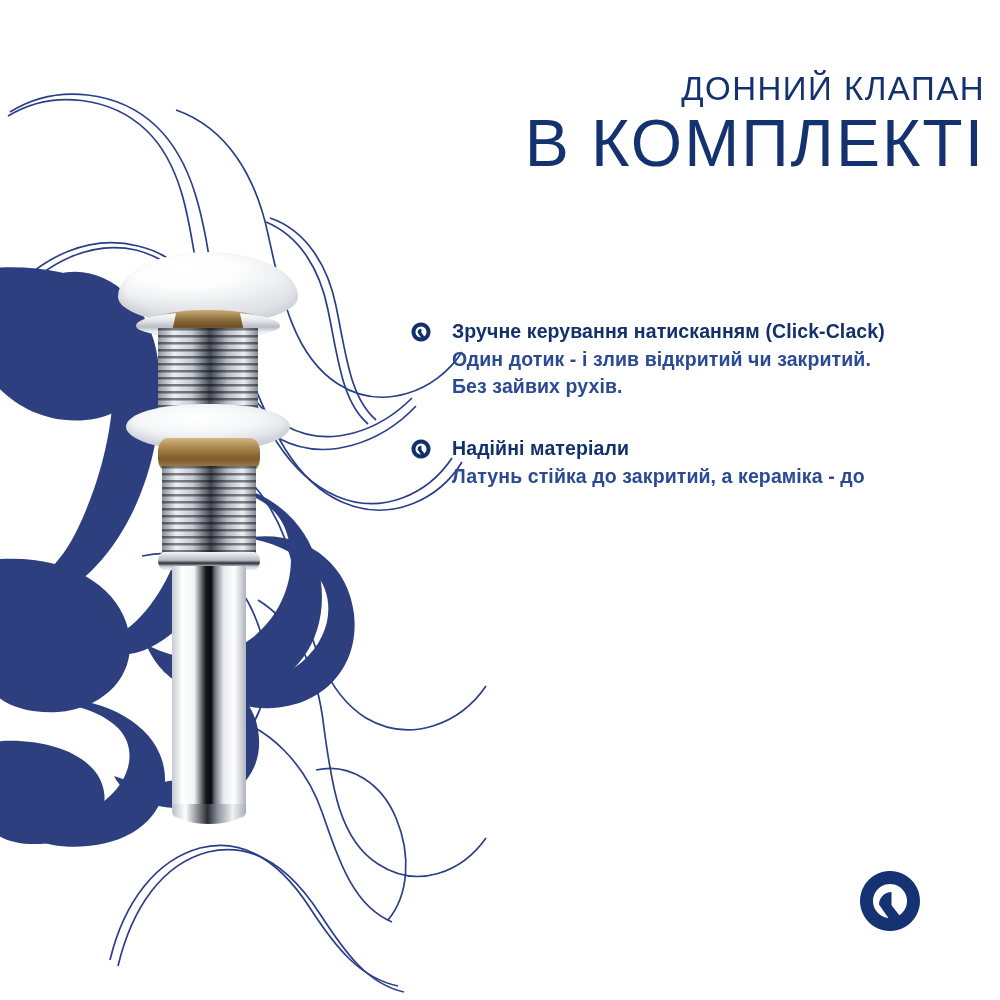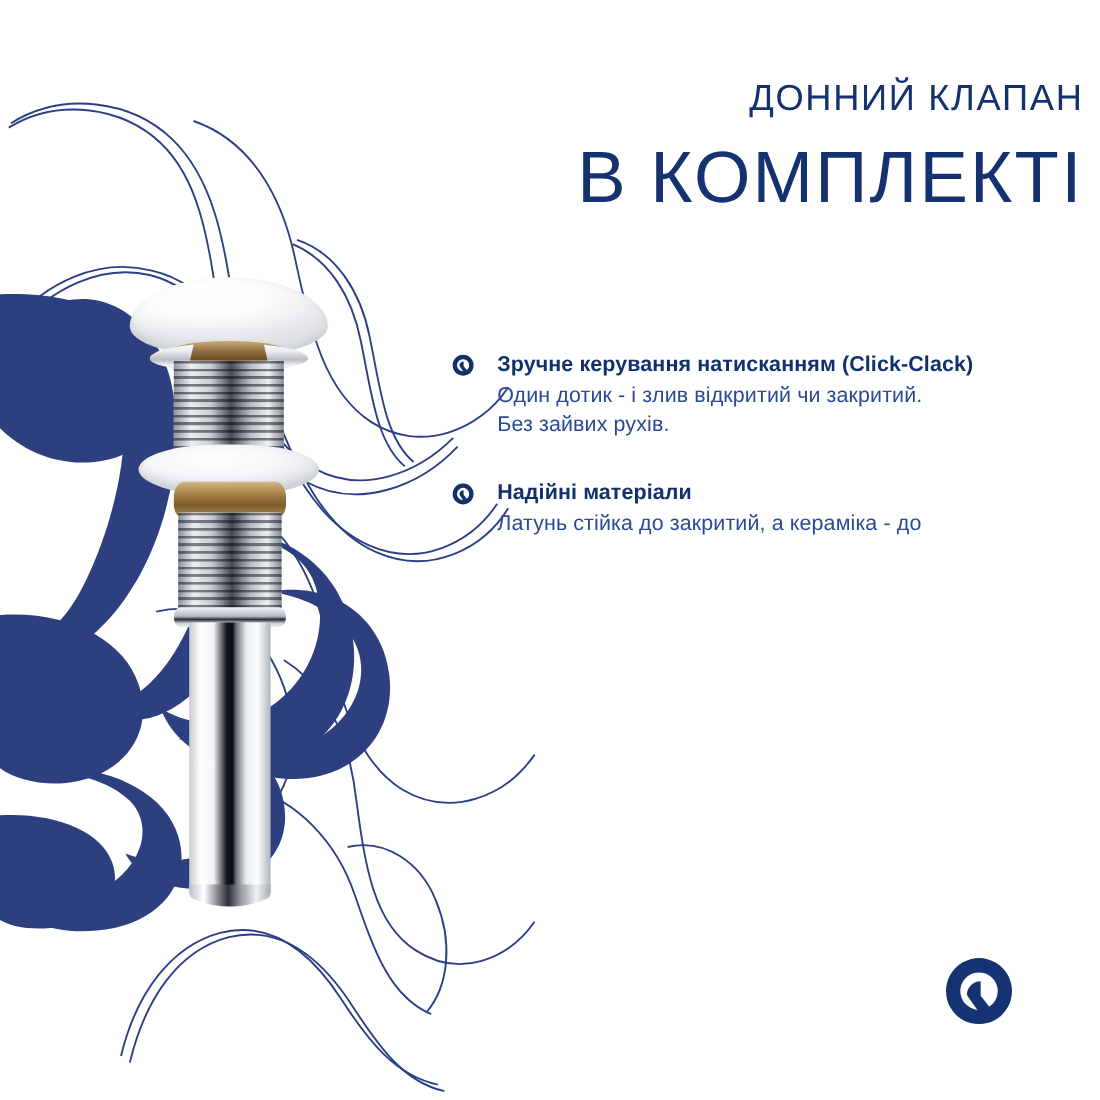--- a/index.html
+++ b/index.html
@@ -160,21 +160,21 @@
     color: #14326f;
     line-height: 1;
     white-space: nowrap;
   }
   .headline-large {
     font-size: 66px;
     letter-spacing: 2px;
     font-weight: 400;
     color: #14326f;
     line-height: 1.12;
-    margin-top: 20px;
+    margin-top: 2px;
     white-space: nowrap;
   }
 
   .features {
     position: absolute;
     left: 410px;
     top: 318px;
     width: 545px;
   }
   .feature {
@@ -195,21 +195,21 @@
   }
   .feature-title {
     font-size: 19.5px;
     font-weight: bold;
     color: #12306b;
     line-height: 1.42;
     letter-spacing: 0.1px;
   }
   .feature-desc {
     font-size: 19.5px;
-    font-weight: 400;
+    font-weight: 700;
     color: #2a4a93;
     line-height: 1.42;
     letter-spacing: 0.1px;
   }
 
   
   .brand-logo {
     position: absolute;
     left: 858px;
     top: 869px;

